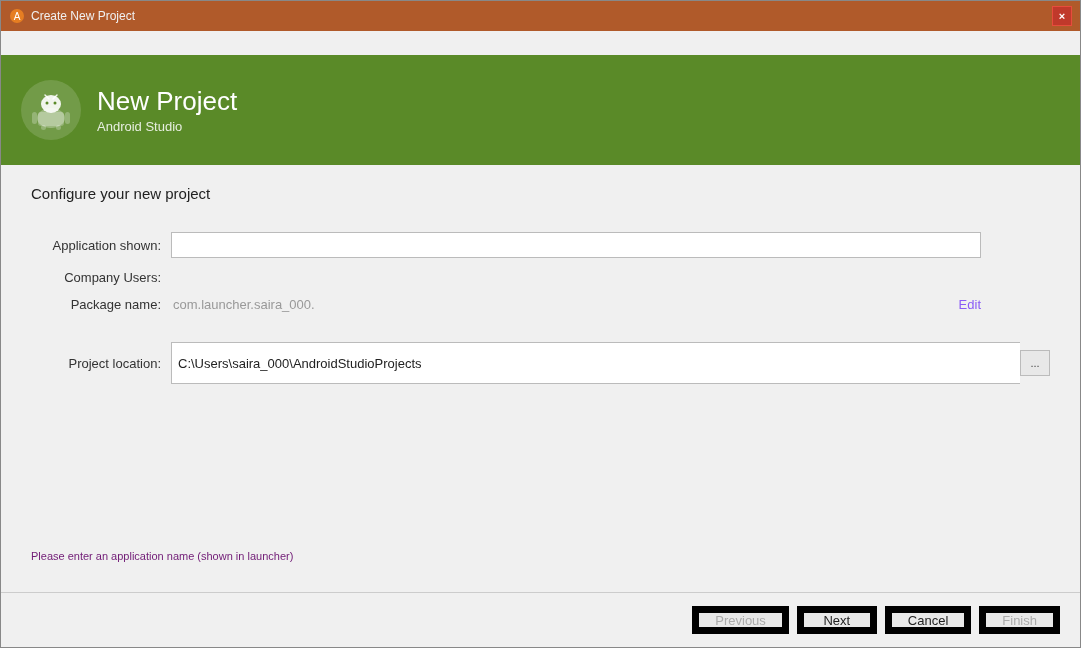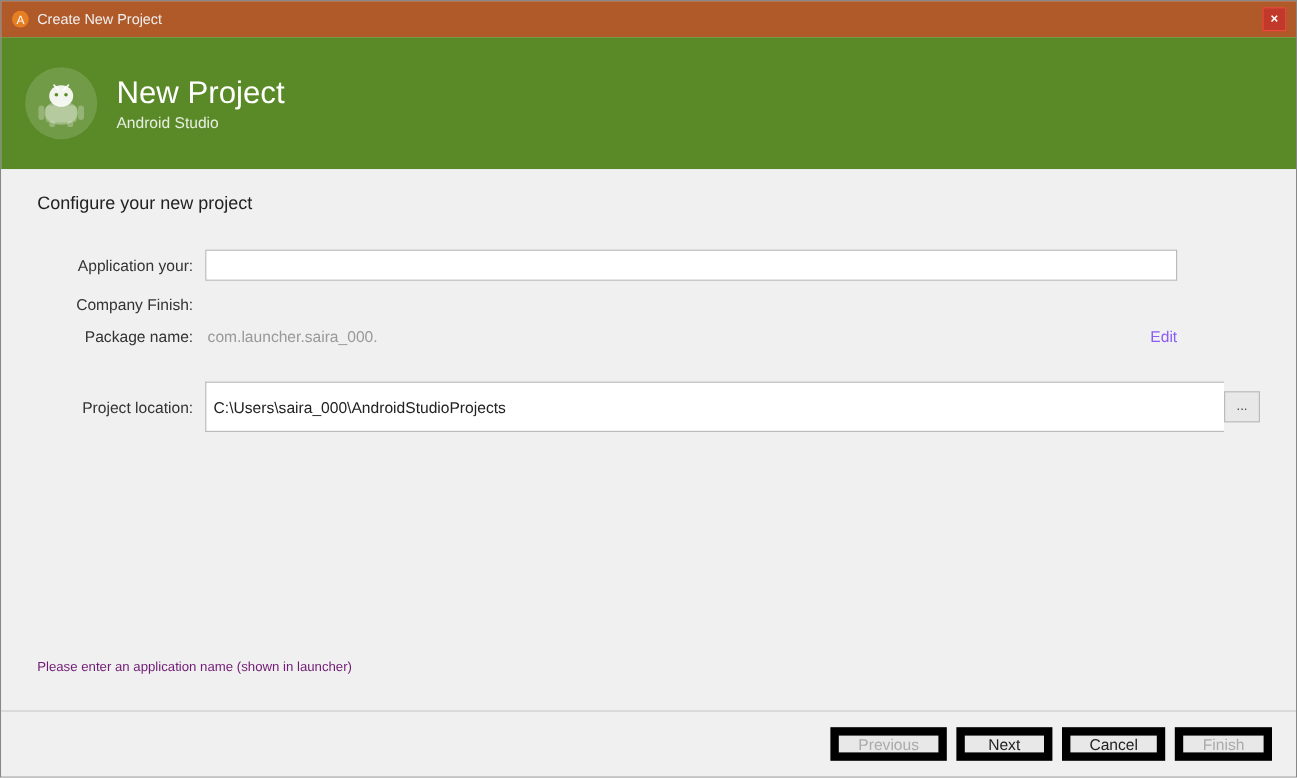--- a/index.html
+++ b/index.html
@@ -69,20 +69,21 @@
 
     
     .header-banner {
       background: #5a8a28;
       height: 110px;
       display: flex;
       align-items: center;
       padding: 16px 20px;
       gap: 16px;
       flex-shrink: 0;
+      margin-top: 24px;
     }
 
     .header-logo {
       width: 60px;
       height: 60px;
       background: rgba(255,255,255,0.15);
       border-radius: 50%;
       display: flex;
       align-items: center;
       justify-content: center;
@@ -298,26 +299,26 @@
       <span class="header-subtitle">Android Studio</span>
     </div>
   </div>
 
   <div class="content">
     <div class="section-title">Configure your new project</div>
 
     <div class="form-area">
 
       <div class="form-row">
-        <label class="form-label">Application your:</label>
+        <label class="form-label">Application shown:</label>
         <input class="form-input" type="text" value="" style="">
       </div>
 
       <div class="form-row">
-        <label class="form-label">Company Finish:</label>
+        <label class="form-label">Company Users:</label>
       </div>
 
       <div class="form-row">
         <label class="form-label">Package name:</label>
         <span class="package-value">com.launcher.saira_000.</span>
         <a class="edit-link" href="#">Edit</a>
       </div>
 
     </div>
 

